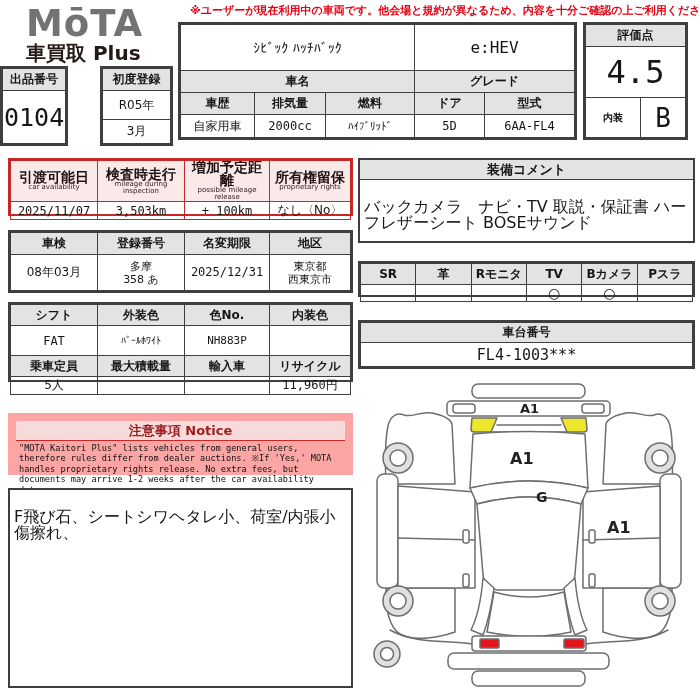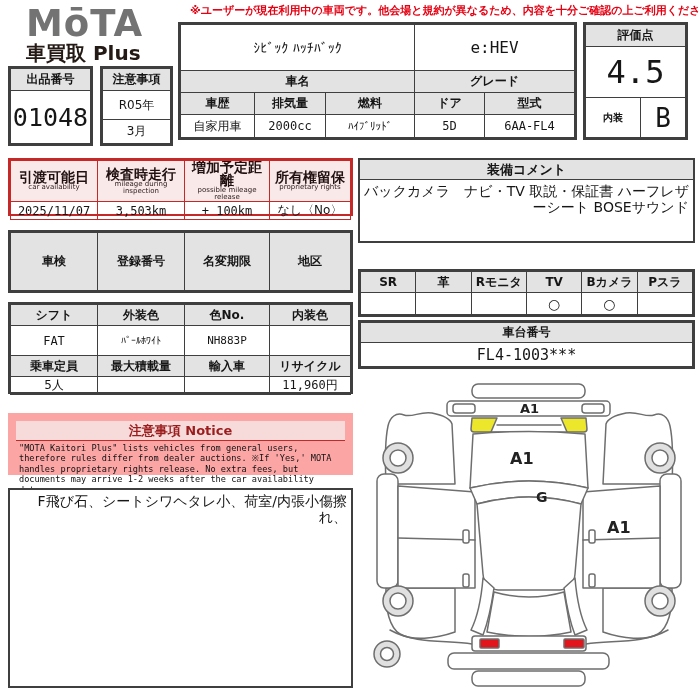--- a/index.html
+++ b/index.html
@@ -22,55 +22,55 @@
   .redwrap .hd{background:#f9e9e9;color:#221111}
   .subEn{display:block;font-weight:normal;font-size:7px;line-height:7px;color:#332222}
   .jpHd{display:block;font-size:14px;line-height:13px}
   
   .noticewrap{border:8px solid #fca5a5;background:#fca5a5}
   .notice-title{background:#f7dbdb;color:#9b1c1c;font-weight:bold;font-size:13px;text-align:center;height:20px;line-height:20px;border-bottom:1px solid #c62828}
   .notice-body{font-family:"DejaVu Sans Mono",monospace;font-size:8.6px;line-height:10.4px;padding:2px 3px;color:#111;text-align:left}
   
   .cmtwrap{border:2px solid #3f3f3f;background:#fff}
   .cmt-title{background:#e3e3e3;font-weight:bold;font-size:13px;text-align:center;height:20px;line-height:20px;border-bottom:1px solid #3f3f3f}
-  .cmt-body{font-size:14px;padding:3px 4px;text-align:right;line-height:16px}
+  .cmt-body{font-size:16px;padding:19px 4px;text-align:left;line-height:16px}
   .two-line{display:flex;flex-direction:column;align-items:center;justify-content:center;line-height:13px;font-size:11px}
   .big-num{font-size:25px;font-family:"DejaVu Sans Mono",monospace}
   .score-num{font-size:32px;font-family:"DejaVu Sans Mono",monospace}
   .grade-letter{font-size:26px;font-family:"DejaVu Sans Mono",monospace}
   svg text{font-family:"DejaVu Sans",sans-serif;font-weight:bold;fill:#222}
 </style>
 </head>
 <body>
 
 <div class="abs warn" style="left:190px;top:3px;width:508px">※ユーザーが現在利用中の車両です。他会場と規約が異なるため、内容を十分ご確認の上ご利用ください。</div>
 
 <div class="abs" style="left:26px;top:6px">
   <div class="brand">MōTA</div>
   <div class="brand-sub">車買取 Plus</div>
 </div>
 
-<div class="abs tblwrap" style="left:8px;top:66px;width:85px;height:80px">
+<div class="abs tblwrap" style="left:0;top:66px;width:68px;height:80px">
   <table>
     <tbody>
         <tr style="height:22px">
           <td class="hd">出品番号</td>
         </tr>
     <tr>
           <td class="big-num">01048</td>
         </tr>
   </tbody>
     </table>
 </div>
 
 <div class="abs tblwrap" style="left:100px;top:66px;width:73px;height:80px">
   <table>
     <tbody>
         <tr style="height:22px">
-          <td class="hd">注意事項</td>
+          <td class="hd">初度登録</td>
         </tr>
     <tr style="height:29px">
           <td>R05年</td>
         </tr>
     <tr>
           <td>3月</td>
         </tr>
   </tbody>
     </table>
 </div>
@@ -177,25 +177,51 @@
         <col style="width:85px">
         <col>
       </colgroup>
     <tbody>
         <tr style="height:22px">
       <td class="hd">車検</td>
       <td class="hd">登録番号</td>
       <td class="hd">名変期限</td>
       <td class="hd">地区</td>
     </tr>
-  </tbody>
-    </table>
-</div>
-
-<div class="abs tblwrap" style="left:8px;top:302px;width:345px;height:92px">
+    <tr>
+      <td>
+            <div class="two-line" style="font-size:12px">
+              <span>08年03月</span>
+              <span></span>
+            </div>
+          </td>
+      <td>
+            <div class="two-line">
+              <span>多摩</span>
+              <span>358 あ</span>
+            </div>
+          </td>
+      <td class="mono">
+            <div class="two-line" style="font-size:12px">
+              <span>2025/12/31</span>
+              <span></span>
+            </div>
+          </td>
+      <td>
+            <div class="two-line">
+              <span>東京都</span>
+              <span>西東京市</span>
+            </div>
+          </td>
+    </tr>
+  </tbody>
+    </table>
+</div>
+
+<div class="abs tblwrap" style="left:8px;top:302px;width:345px;height:80px">
   <table>
     <colgroup>
         <col style="width:87px">
         <col style="width:87px">
         <col style="width:85px">
         <col>
       </colgroup>
     <tbody>
         <tr style="height:21px">
       <td class="hd">シフト</td>
@@ -232,21 +258,21 @@
 
 <div class="abs cmtwrap" style="left:8px;top:488px;width:345px;height:200px">
   <div class="cmt-body">F飛び石、シートシワヘタレ小、荷室/内張小傷擦れ、</div>
 </div>
 
 <div class="abs cmtwrap" style="left:358px;top:158px;width:337px;height:85px">
   <div class="cmt-title">装備コメント</div>
   <div class="cmt-body">バックカメラ　ナビ・TV 取説・保証書 ハーフレザーシート BOSEサウンド</div>
 </div>
 
-<div class="abs tblwrap" style="left:358px;top:269px;width:337px;height:48px">
+<div class="abs tblwrap" style="left:358px;top:261px;width:337px;height:36px">
   <table>
     <tbody>
         <tr style="height:21px">
       <td class="hd">SR</td>
       <td class="hd">革</td>
       <td class="hd">Rモニタ</td>
       <td class="hd">TV</td>
       <td class="hd">Bカメラ</td>
       <td class="hd">Pスラ</td>
     </tr>

